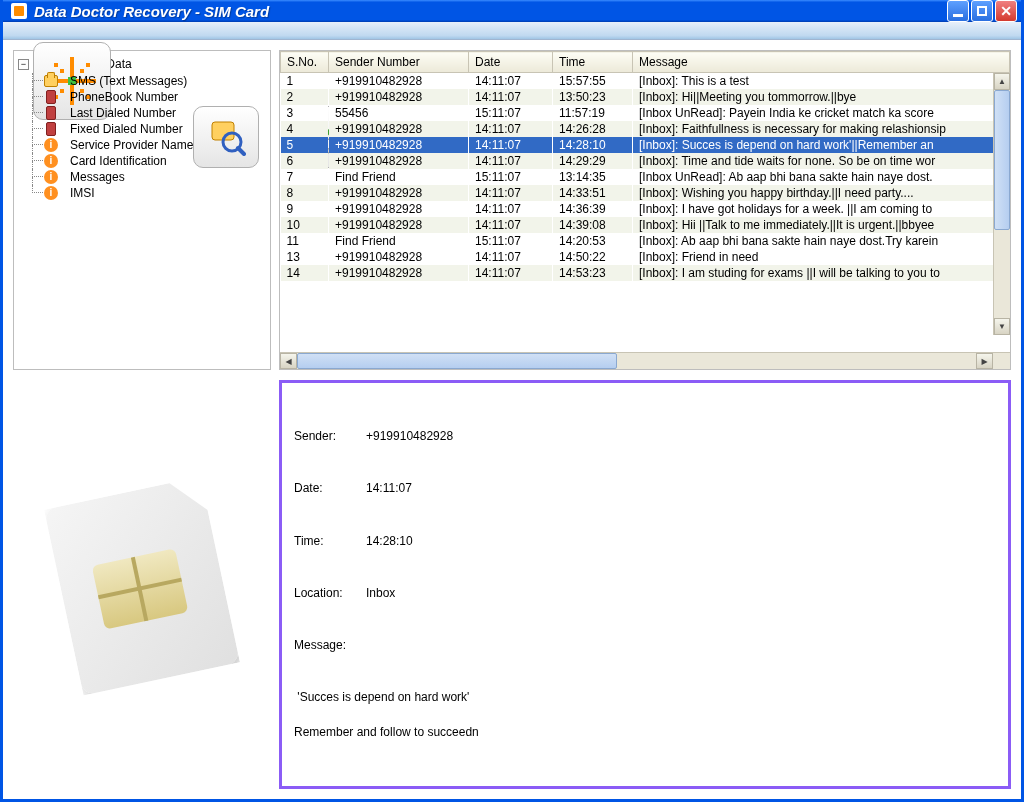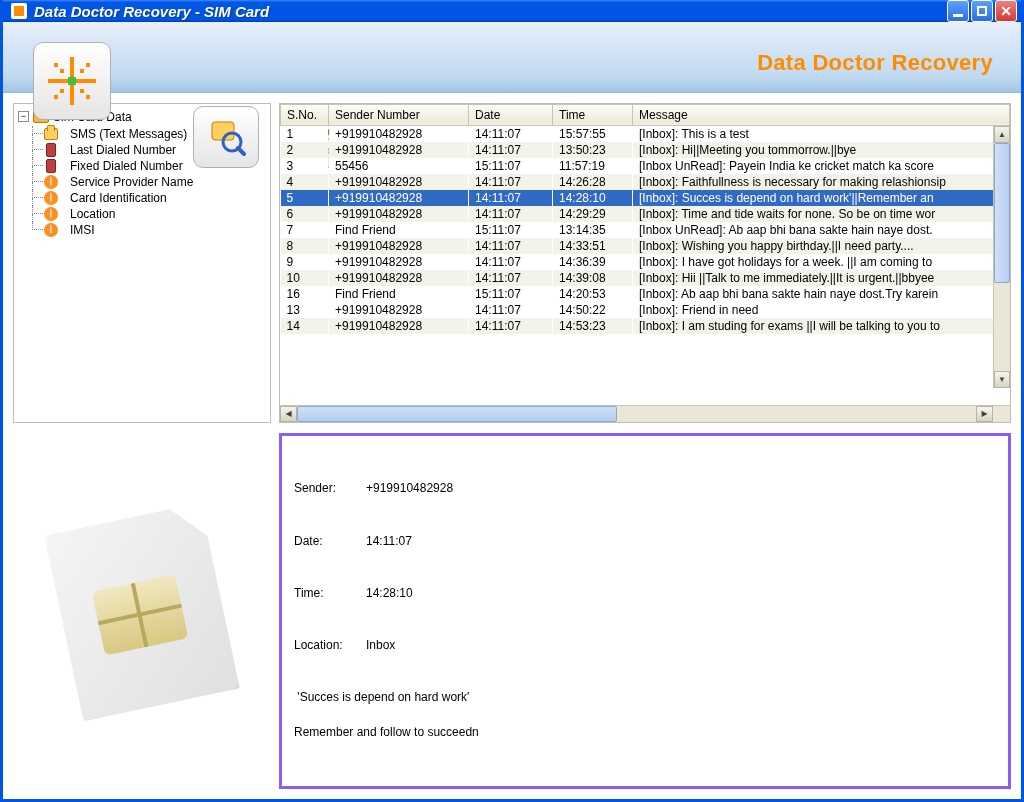--- a/index.html
+++ b/index.html
@@ -298,20 +298,21 @@
       </div>
       <div class="tool-btn">
         <svg width="38" height="38">
           <circle cx="19" cy="19" r="16" fill="#e84030" stroke="#a02010" stroke-width="2"></circle>
           <path d="M12 12 L26 26 M26 12 L12 26" stroke="#fff" stroke-width="4" stroke-linecap="round"></path>
         </svg>
       </div>
     </div>
     <div class="brand">
       <div class="brand-line1">Data Doctor Recovery</div>
+      <div class="brand-line2">SIM Card</div>
     </div>
   </div>
 
   <div class="content">
     <div class="left-col">
       <div class="tree-box">
         <div class="tree-root">
           <span class="expander">−</span>
           <span class="tree-root-icon"></span>
           <span>Sim Card Data</span>
@@ -320,20 +321,26 @@
             <div class="tree-item">
               <span class="tree-icon">
                 <span class="icon-sms"></span>
               </span>
               <span>SMS (Text Messages)</span>
             </div>
             <div class="tree-item">
               <span class="tree-icon">
                 <span class="icon-phone"></span>
               </span>
+              <span>PhoneBook Number</span>
+            </div>
+            <div class="tree-item">
+              <span class="tree-icon">
+                <span class="icon-phone"></span>
+              </span>
               <span>Last Dialed Number</span>
             </div>
             <div class="tree-item">
               <span class="tree-icon">
                 <span class="icon-phone"></span>
               </span>
               <span>Fixed Dialed Number</span>
             </div>
             <div class="tree-item">
               <span class="tree-icon">
@@ -344,21 +351,21 @@
             <div class="tree-item">
               <span class="tree-icon">
                 <span class="icon-info">i</span>
               </span>
               <span>Card Identification</span>
             </div>
             <div class="tree-item">
               <span class="tree-icon">
                 <span class="icon-info">i</span>
               </span>
-              <span>Location</span>
+              <span>Messages</span>
             </div>
             <div class="tree-item">
               <span class="tree-icon">
                 <span class="icon-info">i</span>
               </span>
               <span>IMSI</span>
             </div>
           </div>
       </div>
       <div class="sim-img">
@@ -446,21 +453,21 @@
                   <td>[Inbox]: I have got holidays for a week. ||I am coming to</td>
                 </tr>
                 <tr class="even">
                   <td>10</td>
                   <td>+919910482928</td>
                   <td>14:11:07</td>
                   <td>14:39:08</td>
                   <td>[Inbox]: Hii ||Talk to me immediately.||It is urgent.||bbyee</td>
                 </tr>
                 <tr class="odd">
-                  <td>16</td>
+                  <td>11</td>
                   <td>Find Friend</td>
                   <td>15:11:07</td>
                   <td>14:20:53</td>
                   <td>[Inbox]: Ab aap bhi bana sakte hain naye dost.Try karein</td>
                 </tr>
                 <tr class="odd">
                   <td>13</td>
                   <td>+919910482928</td>
                   <td>14:11:07</td>
                   <td>14:50:22</td>
@@ -487,20 +494,21 @@
           <div class="btn right">▶</div>
           <div class="corner"></div>
         </div>
       </div>
 
       <div class="detail-box">
         <div class="detail-row"><span class="detail-label">Sender:</span><span>+919910482928</span></div>
         <div class="detail-row"><span class="detail-label">Date:</span><span>14:11:07</span></div>
         <div class="detail-row"><span class="detail-label">Time:</span><span>14:28:10</span></div>
         <div class="detail-row"><span class="detail-label">Location:</span><span>Inbox</span></div>
+        <div class="detail-row"><span class="detail-label">Message:</span></div>
         <div> 'Succes is depend on hard work'
 
 Remember and follow to succeedn</div>
       </div>
     </div>
   </div>
 
 </div>
 
 </body></html>

